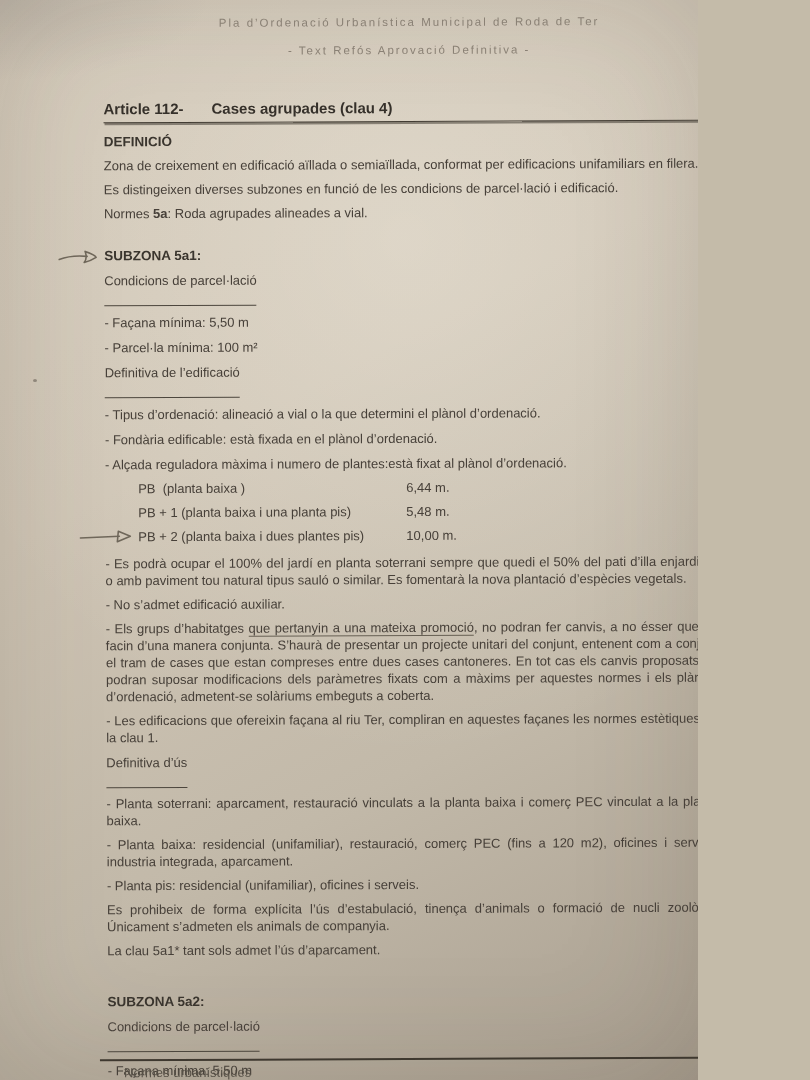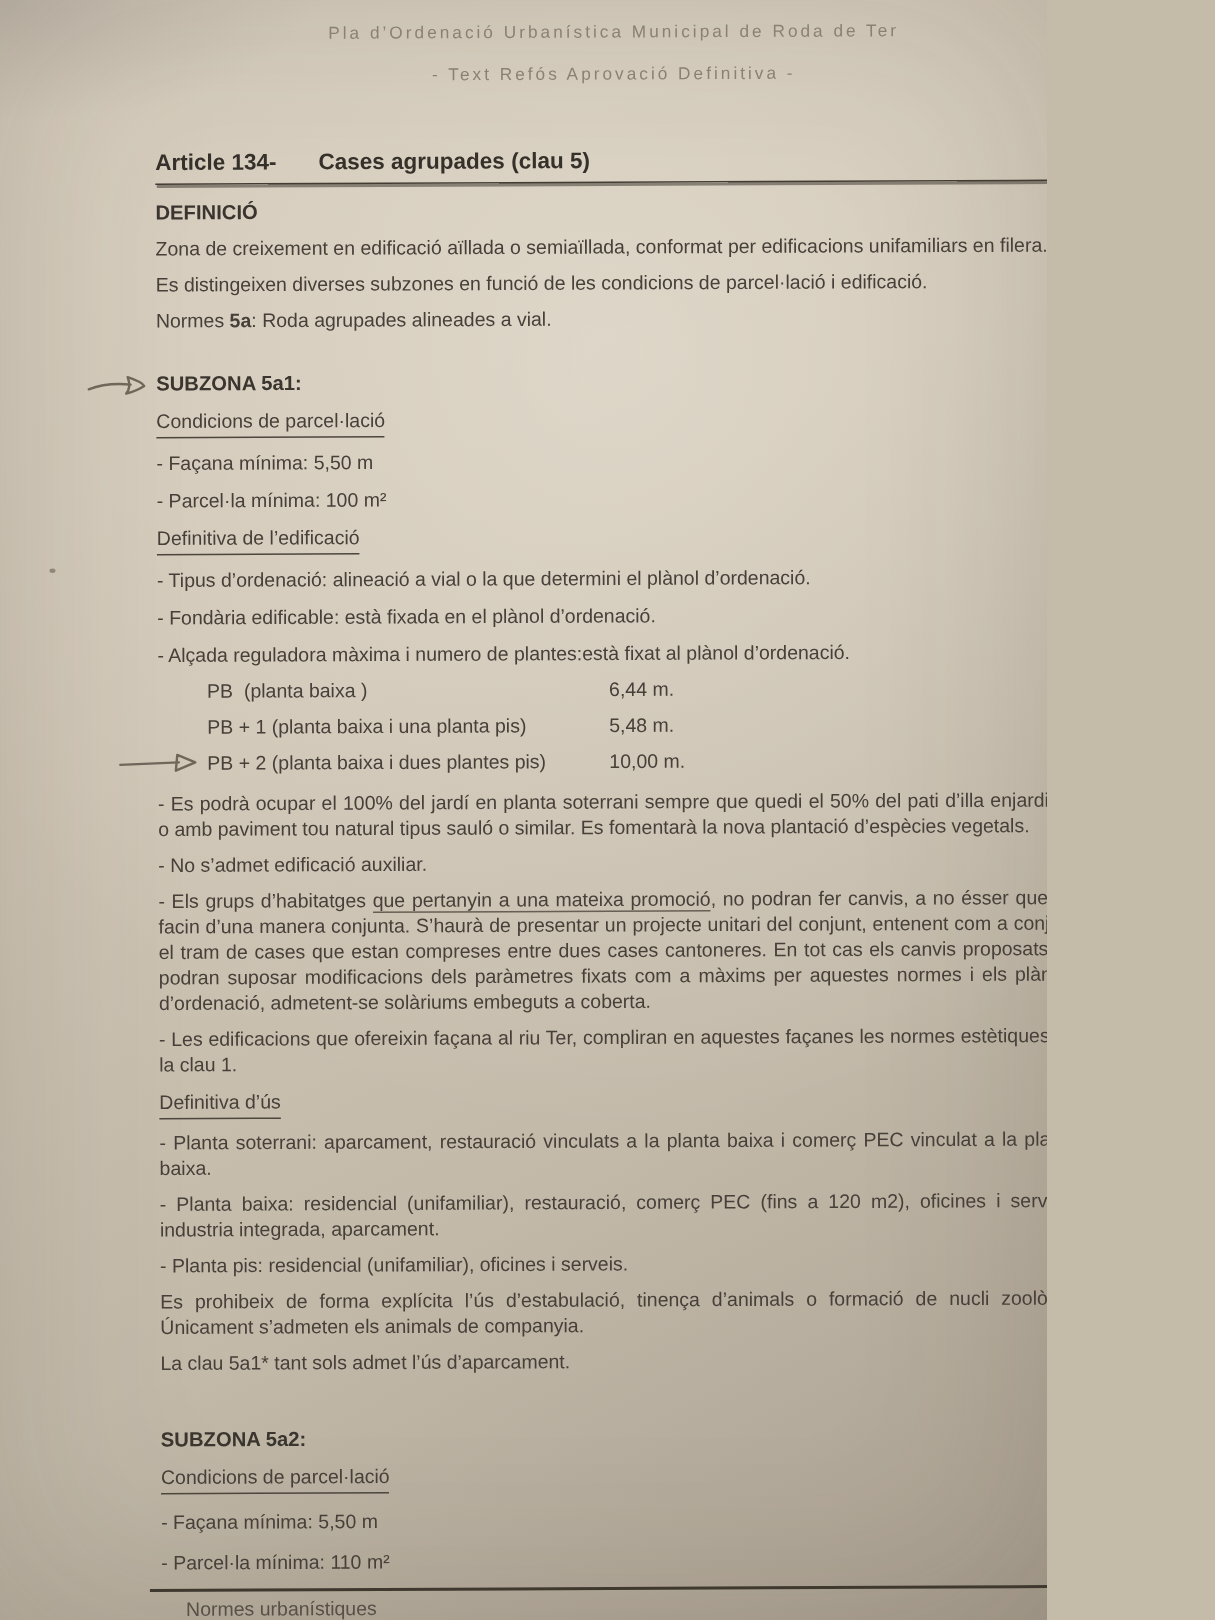--- a/index.html
+++ b/index.html
@@ -53,21 +53,21 @@
     position: relative;
     margin-top: 25px;
     font-weight: bold; font-size: 13.5px; color: #3a352e;
   }
   .underline-heading {
     margin-top: 8px;
     display: block;
   }
   .underline-heading > span {
     display: inline-block;
-    padding-bottom: 2px;
+    padding-bottom: 16px;
     border-bottom: 1.2px solid #4c463d;
   }
   .cond-item { margin-top: 8px; text-align: left; }
 
   .pb-table { margin-top: 3px; }
   .pb-row { position: relative; display: flex; padding-left: 33px; height: 24px; align-items: center; }
   .pb-label { width: 268px; white-space: pre-wrap; }
   .pb-value { }
 
   .pencil-underline { border-bottom: 1.5px solid rgba(85,78,66,0.85); }
@@ -91,21 +91,21 @@
   <div class="speck"></div>
 
   <div class="content">
 
     <div class="doc-header">
       <div class="hline1">Pla d’Ordenació Urbanística Municipal de Roda de Ter</div>
       <div class="hline2">- Text Refós Aprovació Definitiva -</div>
     </div>
 
     <div class="article-heading">
-      <span>Article 134-</span><span class="article-title">Cases agrupades (clau 5)</span>
+      <span>Article 112-</span><span class="article-title">Cases agrupades (clau 4)</span>
     </div>
 
     <div class="sec-caps">DEFINICIÓ</div>
     <p class="body-p">Zona de creixement en edificació aïllada o semiaïllada, conformat per edificacions unifamiliars en filera.</p>
     <p class="body-p no-just">Es distingeixen diverses subzones en funció de les condicions de parcel·lació i edificació.</p>
     <p class="body-p no-just"><span>Normes </span><b>5a</b><span>: Roda agrupades alineades a vial.</span></p>
 
     <div class="subzona-heading">
       <svg class="pencil-mark" style="left:-46px; top:1px;" width="42" height="18" viewBox="0 0 42 18">
         <path d="M1 11 C 9 8, 19 7, 29 8"></path>

